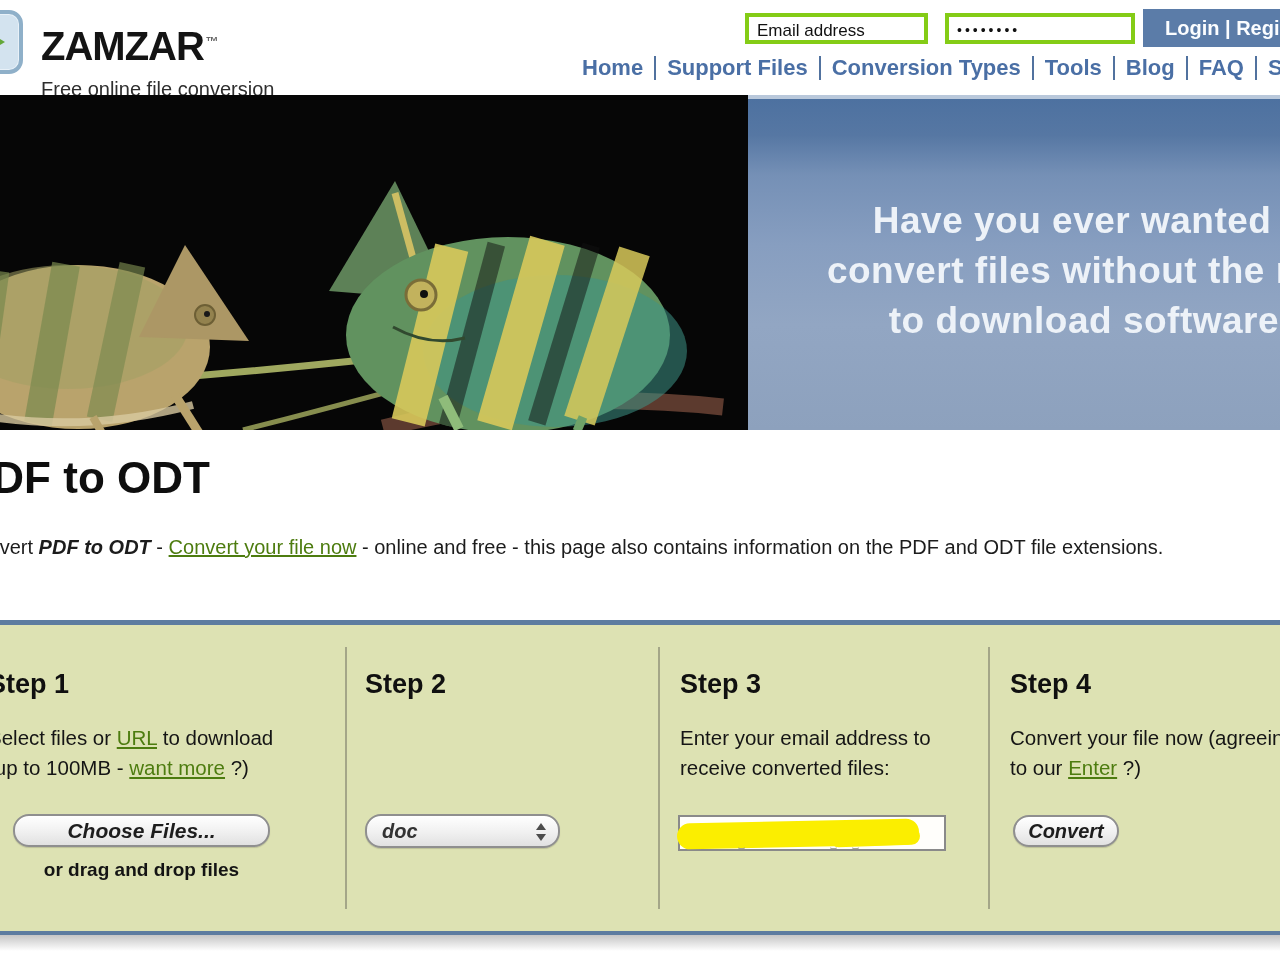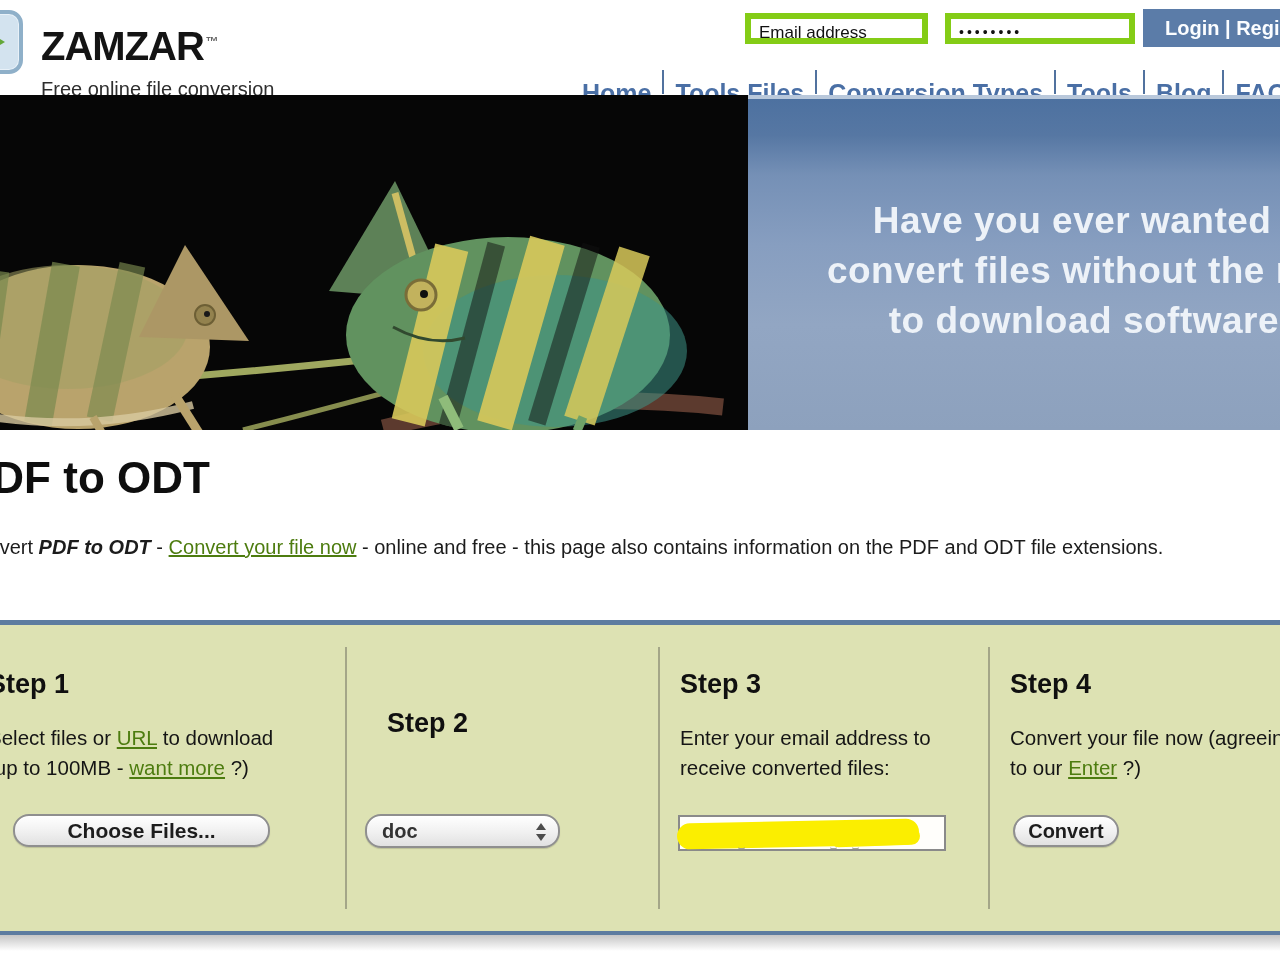--- a/index.html
+++ b/index.html
@@ -10,30 +10,30 @@
 
   
   .header { position:absolute; left:0; top:0; width:1400px; height:95px; background:#fff; }
   .logo-link { position:absolute; left:14px; top:10px; width:420px; height:78px; cursor:pointer; }
   .logo-icon { position:absolute; left:0; top:0; width:66px; height:64px; }
   .logo-title { position:absolute; left:84px; top:10px; font-size:40px; font-weight:700;
                 letter-spacing:-1px; color:#141414; line-height:44px; }
   .logo-title sup { font-size:13px; color:#666; letter-spacing:0; margin-left:2px; }
   .logo-tagline { position:absolute; left:84px; top:68px; font-size:20px; color:#2e2e2e; }
 
-  .txt-input { position:absolute; top:13px; height:31px; border:6px solid #84cc16; background:#fff;
+  .txt-input { position:absolute; top:13px; height:31px; border:4px solid #84cc16; background:#fff;
                font-size:17px; color:#111; line-height:27px; padding-left:8px; overflow:hidden; }
   .email-input { left:802px; width:183px; }
   .password-input { left:1002px; width:190px; font-size:14px; letter-spacing:3px; line-height:26px; }
   .login-btn { position:absolute; left:1200px; top:9px; width:210px; height:38px; background:#5b7ca8;
                color:#fbfdff; font-size:20px; font-weight:700; line-height:38px; padding-left:22px;
                cursor:pointer; white-space:nowrap; overflow:hidden; }
 
   .nav { position:absolute; left:628px; top:55px; display:flex; align-items:center; white-space:nowrap; }
-  .nav-item { font-size:25px; font-weight:700; color:#4a6fa5; padding:0 11px; cursor:pointer;margin-top:24px; }
+  .nav-item { font-size:22px; font-weight:700; color:#4a6fa5; padding:0 11px; cursor:pointer; }
   .nav-sep { width:0; height:24px; border-left:2px solid #51729f; }
 
   
   .banner { position:absolute; left:0; top:95px; width:1400px; height:335px; }
   .banner-photo { position:absolute; left:0; top:0; width:805px; height:335px; background:#060606; overflow:hidden; }
   .banner-ad { position:absolute; left:805px; top:0; width:595px; height:335px;
       background:linear-gradient(180deg,#b9c8db 0px,#b9c8db 4px,#4d71a0 4px,#5677a3 40px,
                  #7590b6 80px,#879ec0 150px,#92a6c3 230px,#8da1bd 335px); }
   .hero-text { position:absolute; left:0; top:101px; width:695px; text-align:center;
                font-size:37px; font-weight:700; color:#edf2f8; line-height:50px; letter-spacing:0.5px; }
@@ -49,21 +49,21 @@
            border-top:5px solid #5d7ca0; border-bottom:4px solid #5d7ca0; }
   .steps-shadow { position:absolute; left:0; top:935px; width:1400px; height:16px;
                   background:linear-gradient(180deg, rgba(110,110,110,0.4), rgba(255,255,255,0)); }
   .divider { position:absolute; top:22px; width:2px; height:262px; background:#90917a; opacity:0.75; }
   .step-title { position:absolute; top:44px; font-size:27px; font-weight:700; color:#101010; }
   .step-desc { position:absolute; top:98px; font-size:20.5px; color:#151515; line-height:30px; }
 
   .mac-btn { border:2px solid #8f8f8f; border-radius:16px;
              background:linear-gradient(180deg,#ffffff,#f0f0f0 55%,#e1e1e1);
              box-shadow:inset 0 1px 0 #fff, 0 1px 1px rgba(0,0,0,0.15);
-             color:#1d1d1d; font-weight:700; text-align:center; cursor:pointer; position:absolute; }
+             color:#1d1d1d; font-weight:700; text-align:center; cursor:pointer; position:absolute;font-style:italic; }
   .choose-btn { left:70px; top:189px; width:257px; height:33px; font-size:21px; line-height:29px; }
   .drag-note { position:absolute; left:70px; top:234px; width:257px; text-align:center;
                font-size:19px; font-weight:700; color:#141414; }
 
   .select-box { left:422px; top:189px; width:195px; height:34px; text-align:left;
                 font-size:20px; line-height:30px; padding-left:15px; color:#333; }
   .stepper { position:absolute; right:12px; top:6px; width:10px; height:20px; }
   .stepper .up { position:absolute; top:1px; left:0; width:0; height:0;
                  border-left:5px solid transparent; border-right:5px solid transparent;
                  border-bottom:7px solid #4c4c4c; }
@@ -76,21 +76,21 @@
   .hl-blob { position:absolute; left:-3px; top:4px; width:242px; height:26px; background:#fbee00;
              border-radius:13px; transform:rotate(-1.2deg); }
   .hl-blob2 { position:absolute; left:150px; top:12px; width:90px; height:17px; background:#fbee00;
              border-radius:9px; transform:rotate(-2deg); }
   .descender { position:absolute; top:27px; width:7px; height:6px; border-bottom:2px solid #8e8e86;
                border-radius:0 0 50% 50%; opacity:0.8; }
 
   .convert-btn { left:1070px; top:190px; width:106px; height:32px; font-size:20px; line-height:28px; }
 
   .col1 { left:45px; width:360px; }
-  .col2 { left:444px; width:280px;margin-top:39px; }
+  .col2 { left:422px; width:280px; }
   .col3 { left:737px; width:315px; }
   .col4 { left:1067px; width:340px; }
 </style>
 </head>
 <body>
 
 <div class="viewport">
   <div class="page">
 
     <div class="header">
@@ -105,21 +105,21 @@
         <div class="logo-tagline">Free online file conversion</div>
       </div>
 
       <div class="txt-input email-input">Email address</div>
       <div class="txt-input password-input">••••••••</div>
       <div class="login-btn">Login | Register</div>
 
       <div class="nav">
         <span class="nav-item">Home</span>
         <span class="nav-sep"></span>
-        <span class="nav-item">Tools Files</span>
+        <span class="nav-item">Support Files</span>
         <span class="nav-sep"></span>
         <span class="nav-item">Conversion Types</span>
         <span class="nav-sep"></span>
         <span class="nav-item">Tools</span>
         <span class="nav-sep"></span>
         <span class="nav-item">Blog</span>
         <span class="nav-sep"></span>
         <span class="nav-item">FAQ</span>
         <span class="nav-sep"></span>
         <span class="nav-item">Support</span>
@@ -188,20 +188,21 @@
       <div class="divider" style="left:402px;"></div>
       <div class="divider" style="left:715px;"></div>
       <div class="divider" style="left:1045px;"></div>
 
       <div class="step-title col1">Step 1</div>
       <div class="step-desc col1">
         <span>Select files or </span><a class="lnk">URL</a><span> to download</span><br>
         <span>(up to 100MB - </span><a class="lnk">want more</a><span> ?)</span>
       </div>
       <div class="mac-btn choose-btn">Choose Files...</div>
+      <div class="drag-note">or drag and drop files</div>
 
       <div class="step-title col2">Step 2</div>
       <div class="mac-btn select-box">
         <span>doc</span>
         <span class="stepper">
             <span class="up"></span>
             <span class="down"></span>
           </span>
       </div>
 

